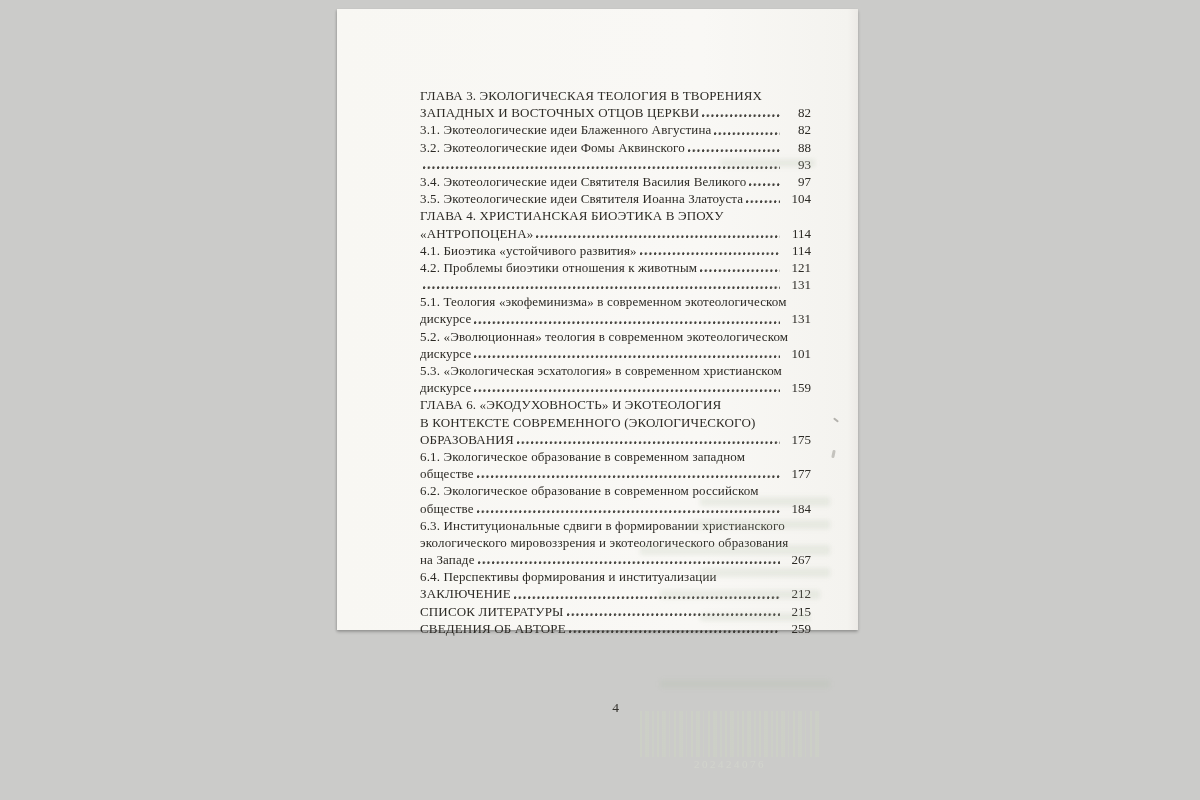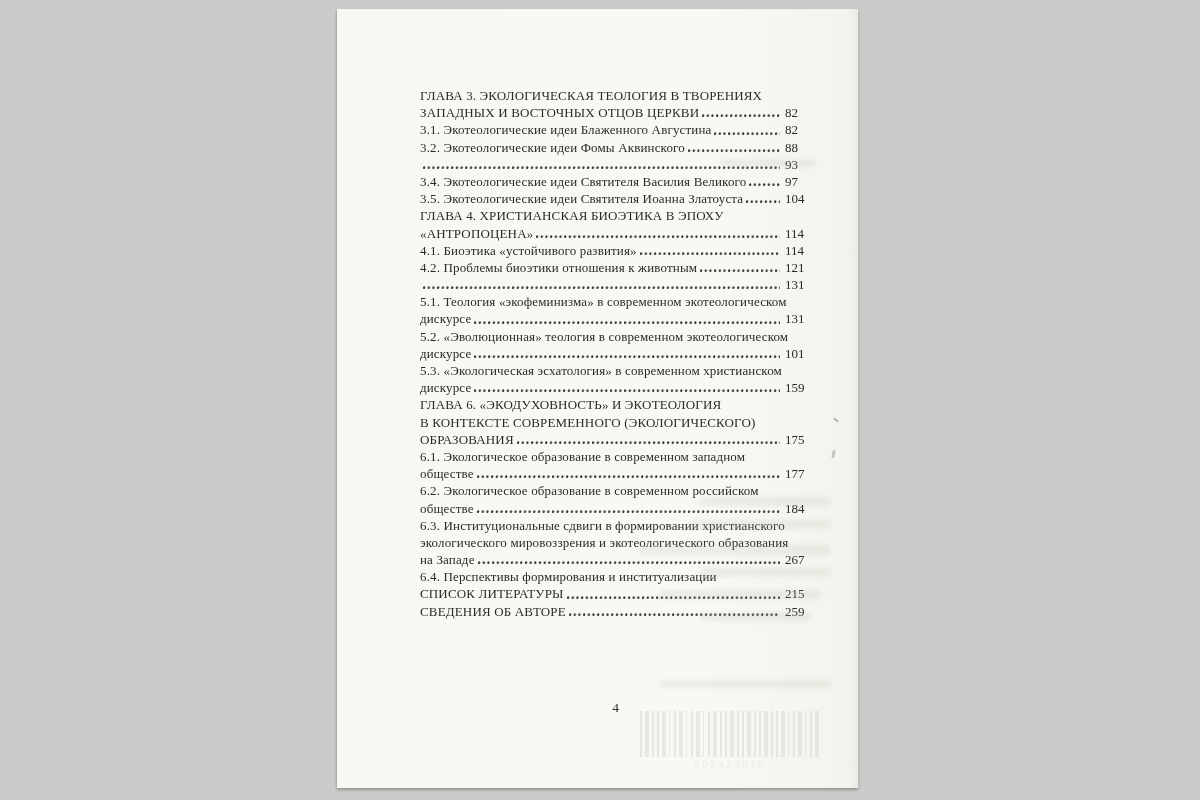--- a/index.html
+++ b/index.html
@@ -5,40 +5,40 @@
   html, body { margin: 0; padding: 0; }
   body {
     width: 1200px; height: 800px; overflow: hidden;
     font-family: "Liberation Serif", "DejaVu Serif", serif;
   }
   .stage {
     position: relative; width: 1200px; height: 800px;
     background: #cbcbc9;
   }
   .paper {
-    position: absolute; left: 337px; top: 9px; width: 521px; height: 779px;
+    position: absolute; left: 337px; top: 9px; width: 521px; height: 621px;
     background: linear-gradient(90deg, #f8f7f3 0%, #f9f8f5 70%, #f4f3ef 98%, #eceae6 100%);
     box-shadow: 0 2px 3px rgba(0,0,0,0.22), -1px 1px 2px rgba(0,0,0,0.10);
   }
   .toc {
     position: absolute; left: 83px; top: 78px; width: 391px;
     color: #2c2a25; font-size: 13px;
   }
   .toc-row {
     display: flex; align-items: baseline;
     height: 17.2px; line-height: 17.2px; white-space: nowrap;
   }
   .toc-row .t { flex: 0 0 auto; letter-spacing: 0.15px; }
   .leader {
     flex: 1 1 auto; align-self: flex-end;
     height: 6px; margin: 0 5px 2px 3px; min-width: 8px;
     background-image: radial-gradient(circle at 1.1px 2.6px, rgba(44,42,37,0.9) 1.05px, rgba(44,42,37,0) 1.4px);
     background-size: 4.7px 6px; background-repeat: repeat-x;
   }
-  .pg { flex: 0 0 auto; min-width: 26px; text-align: left; }
+  .pg { flex: 0 0 auto; min-width: 26px; text-align: right; }
   .footer-num {
     position: absolute; left: 83px; top: 691px; width: 391px;
     text-align: center; color: #33312c; font-size: 13.5px;
   }
   
   .ghost {
     position: absolute; background: rgba(175,192,165,0.20);
     filter: blur(2px); border-radius: 2px; pointer-events: none;
   }
   .barcode-bleed {
@@ -191,20 +191,25 @@
         </div>
         <div class="toc-row">
           <span class="t">на Западе</span>
           <span class="leader"></span>
           <span class="pg">267</span>
         </div>
         <div class="toc-row">
           <span class="t">6.4. Перспективы формирования и институализации</span>
         </div>
         <div class="toc-row">
+          <span class="t">ЗАКЛЮЧЕНИЕ</span>
+          <span class="leader"></span>
+          <span class="pg">212</span>
+        </div>
+        <div class="toc-row">
           <span class="t">СПИСОК ЛИТЕРАТУРЫ</span>
           <span class="leader"></span>
           <span class="pg">215</span>
         </div>
         <div class="toc-row">
           <span class="t">СВЕДЕНИЯ ОБ АВТОРЕ</span>
           <span class="leader"></span>
           <span class="pg">259</span>
         </div>
       </div>

